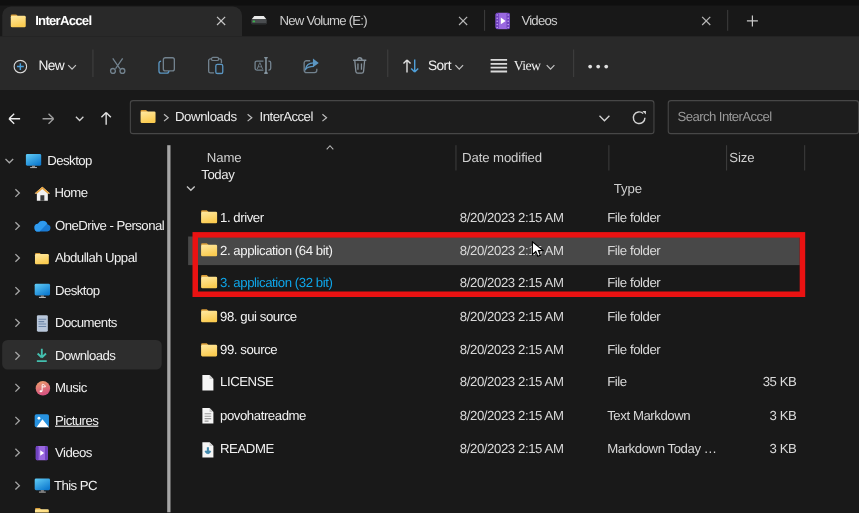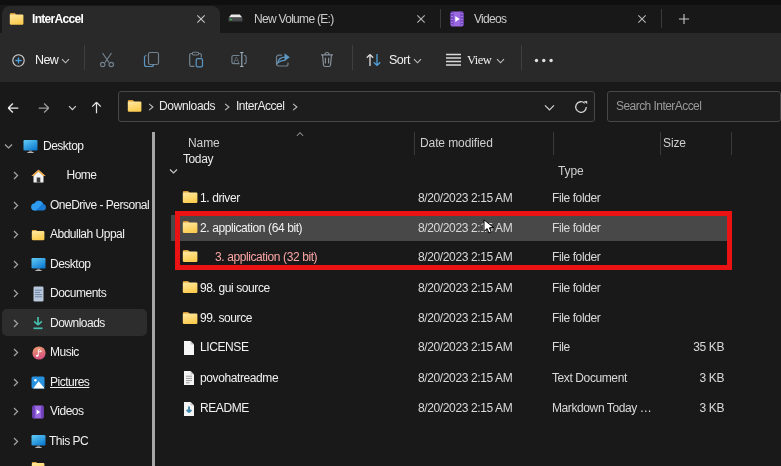--- a/index.html
+++ b/index.html
@@ -213,21 +213,21 @@
     <svg class="abs" style="left:12.6px;top:171px" width="6" height="9" viewBox="0 0 6 9">
       <path d="M1 1 L4.6 4.5 L1 8" fill="none" stroke="#a5a5a5" stroke-width="1.2"></path>
     </svg>
     <div class="abs" style="left:31px;top:168.5px;">
       <svg width="15" height="14" viewBox="0 0 15 14">
         <path d="M7.5 0.8 L14.5 7 h-2 V13.5 h-10 V7 h-2 z" fill="#f2f2f2"></path>
         <path d="M7.5 0.8 L14.5 7 h-2.2 L7.5 2.8 L2.7 7 H0.5 z" fill="#e8a33b"></path>
         <rect x="5.7" y="8.5" width="3.6" height="5" fill="#3a3a3a"></rect>
       </svg>
     </div>
-    <div class="txt" style="left:49.5px;top:168px;font-size:12px;letter-spacing:-0.5px;color:#f0f0f0;margin-left:17px;">Home</div>
+    <div class="txt" style="left:49.5px;top:168px;font-size:12px;letter-spacing:-0.5px;color:#f0f0f0;">Home</div>
     <svg class="abs" style="left:12.6px;top:200.5px" width="6" height="9" viewBox="0 0 6 9">
       <path d="M1 1 L4.6 4.5 L1 8" fill="none" stroke="#a5a5a5" stroke-width="1.2"></path>
     </svg>
     <div class="abs" style="left:30.5px;top:199.5px;">
       <svg width="16" height="11" viewBox="0 0 16 11">
         <path d="M4 10.5 a3.5 3.5 0 0 1-.4-7 A4.6 4.6 0 0 1 12.3 4 a3.3 3.3 0 0 1-.3 6.5 z" fill="#1a7bd4"></path>
         <path d="M4 10.5 a3.5 3.5 0 0 1-.4-7 A4.6 4.6 0 0 1 8 1 c1.8 0 3 1 3.8 2.4 L5 10.5 z" fill="#2f9bef"></path>
       </svg>
     </div>
     <div class="txt" style="left:50px;top:197.5px;font-size:12px;letter-spacing:-0.5px;color:#f0f0f0;">OneDrive - Personal</div>
@@ -409,21 +409,21 @@
         <defs>
           <linearGradient id="fgD" x1="0" y1="0" x2="0.35" y2="1">
             <stop offset="0" stop-color="#ffe9a2"></stop>
             <stop offset="1" stop-color="#fbcc51"></stop>
           </linearGradient>
         </defs>
         <path d="M0.8 2.2 a1.1 1.1 0 0 1 1.1-1.1 h4.1 l1.9 1.9 h-7.1 z" fill="#d79b36"></path>
         <rect x="0.8" y="2.5" width="14.6" height="10.5" rx="1.2" fill="url(#fgD)"></rect>
       </svg>
     </div>
-    <div class="txt" style="left:200px;top:249.8px;font-size:12px;letter-spacing:-0.4px;color:#fca5a5;margin-left:15px;">3. application (32 bit)</div>
+    <div class="txt" style="left:200px;top:249.8px;font-size:12px;letter-spacing:-0.4px;color:#0ea5e9;">3. application (32 bit)</div>
     <div class="txt" style="left:418px;top:249.8px;font-size:12px;letter-spacing:-0.38px;color:#d9d9d9;">8/20/2023 2:15 AM</div>
     <div class="txt" style="left:552px;top:249.8px;font-size:12px;letter-spacing:-0.4px;color:#d9d9d9;">File folder</div>
     <div class="abs" style="left:182px;top:280.4px;">
       <svg width="16" height="14" viewBox="0 0 16 14">
         <defs>
           <linearGradient id="fgD" x1="0" y1="0" x2="0.35" y2="1">
             <stop offset="0" stop-color="#ffe9a2"></stop>
             <stop offset="1" stop-color="#fbcc51"></stop>
           </linearGradient>
         </defs>
@@ -461,21 +461,21 @@
     <div class="txt" style="left:auto;right:57px;top:340.1px;font-size:12px;letter-spacing:-0.4px;color:#d9d9d9;">35 KB</div>
     <div class="abs" style="left:182px;top:370.2px;">
       <svg width="14" height="16" viewBox="0 0 14 16">
         <path d="M2 1 h6.5 L12 4.5 V15 H2 z" fill="#f5f5f5"></path>
         <path d="M8.5 1 L12 4.5 H8.5 z" fill="#c9c9c9"></path>
         <path d="M4 6.2 h6 M4 8.4 h6 M4 10.6 h6 M4 12.8 h3.6" stroke="#9b9b9b" stroke-width="1"></path>
       </svg>
     </div>
     <div class="txt" style="left:200px;top:370.7px;font-size:12px;letter-spacing:-0.4px;color:#f2f2f2;">povohatreadme</div>
     <div class="txt" style="left:418px;top:370.7px;font-size:12px;letter-spacing:-0.38px;color:#d9d9d9;">8/20/2023 2:15 AM</div>
-    <div class="txt" style="left:552px;top:370.7px;font-size:12px;letter-spacing:-0.4px;color:#d9d9d9;">Text Document</div>
+    <div class="txt" style="left:552px;top:370.7px;font-size:12px;letter-spacing:-0.4px;color:#d9d9d9;">Text Markdown</div>
     <div class="txt" style="left:auto;right:57px;top:370.7px;font-size:12px;letter-spacing:-0.4px;color:#d9d9d9;">3 KB</div>
     <div class="abs" style="left:182px;top:400.8px;">
       <svg width="14" height="16" viewBox="0 0 14 16">
         <path d="M2 1 h6.5 L12 4.5 V15 H2 z" fill="#f5f5f5"></path>
         <path d="M8.5 1 L12 4.5 H8.5 z" fill="#c9c9c9"></path>
         <path d="M7 5.6 v5.6 M7 11.2 L4.6 8.9 M7 11.2 L9.4 8.9" stroke="#4289ad" stroke-width="1.9" fill="none"></path>
       </svg>
     </div>
     <div class="txt" style="left:200px;top:401.3px;font-size:12px;letter-spacing:-0.4px;color:#f2f2f2;">README</div>
     <div class="txt" style="left:418px;top:401.3px;font-size:12px;letter-spacing:-0.38px;color:#d9d9d9;">8/20/2023 2:15 AM</div>

